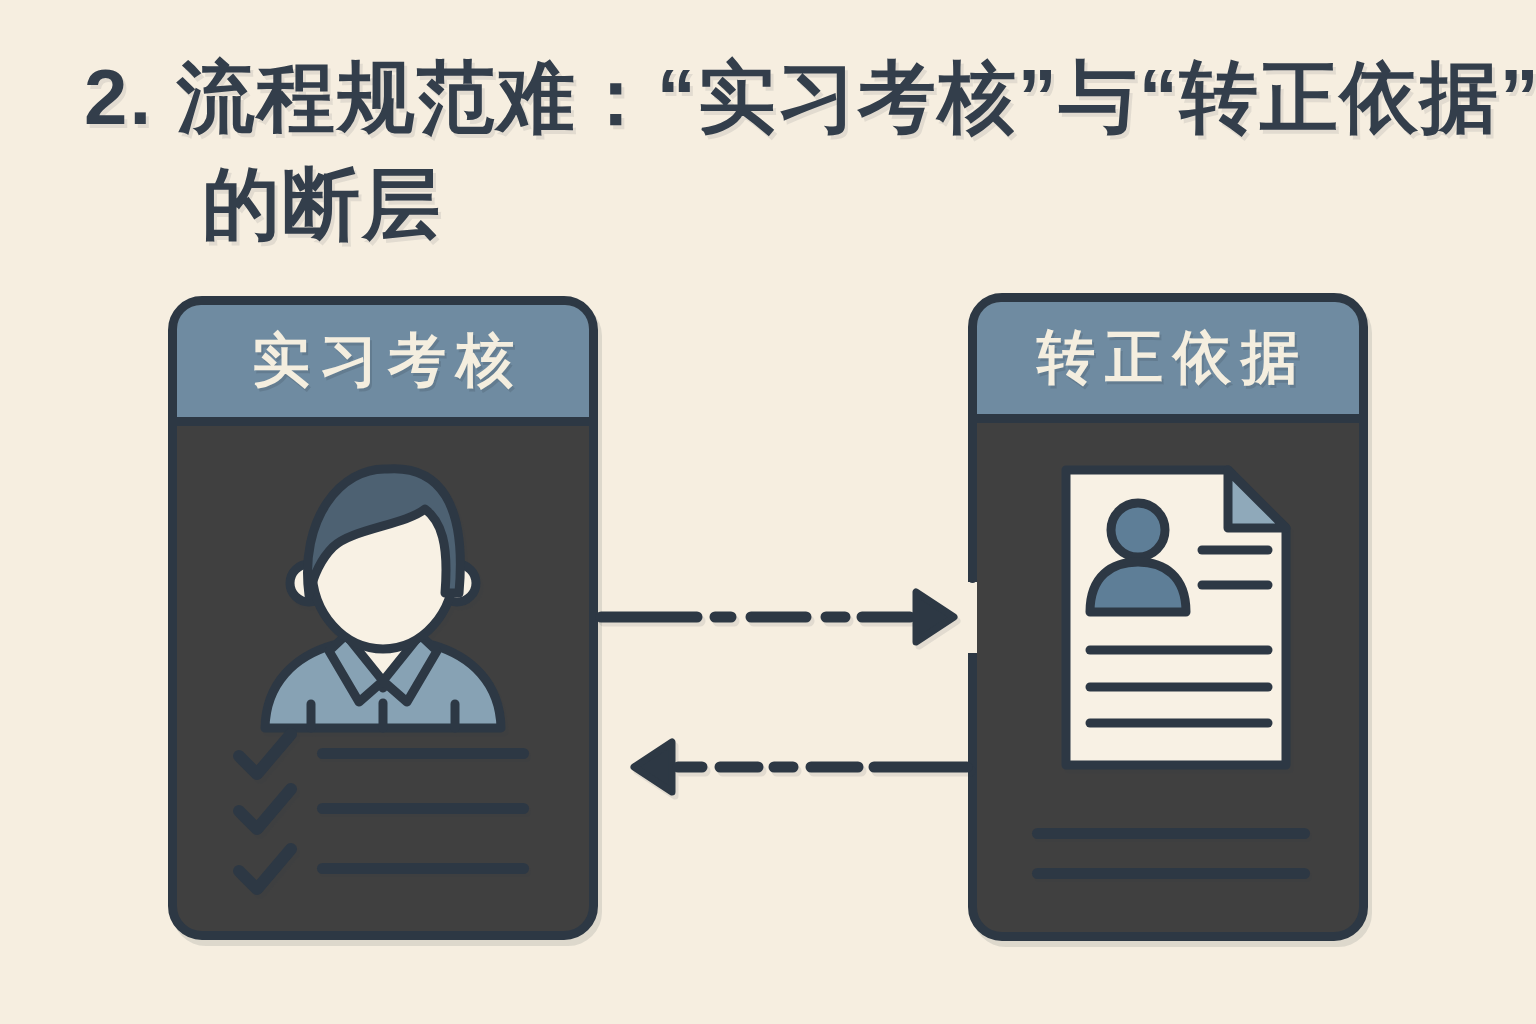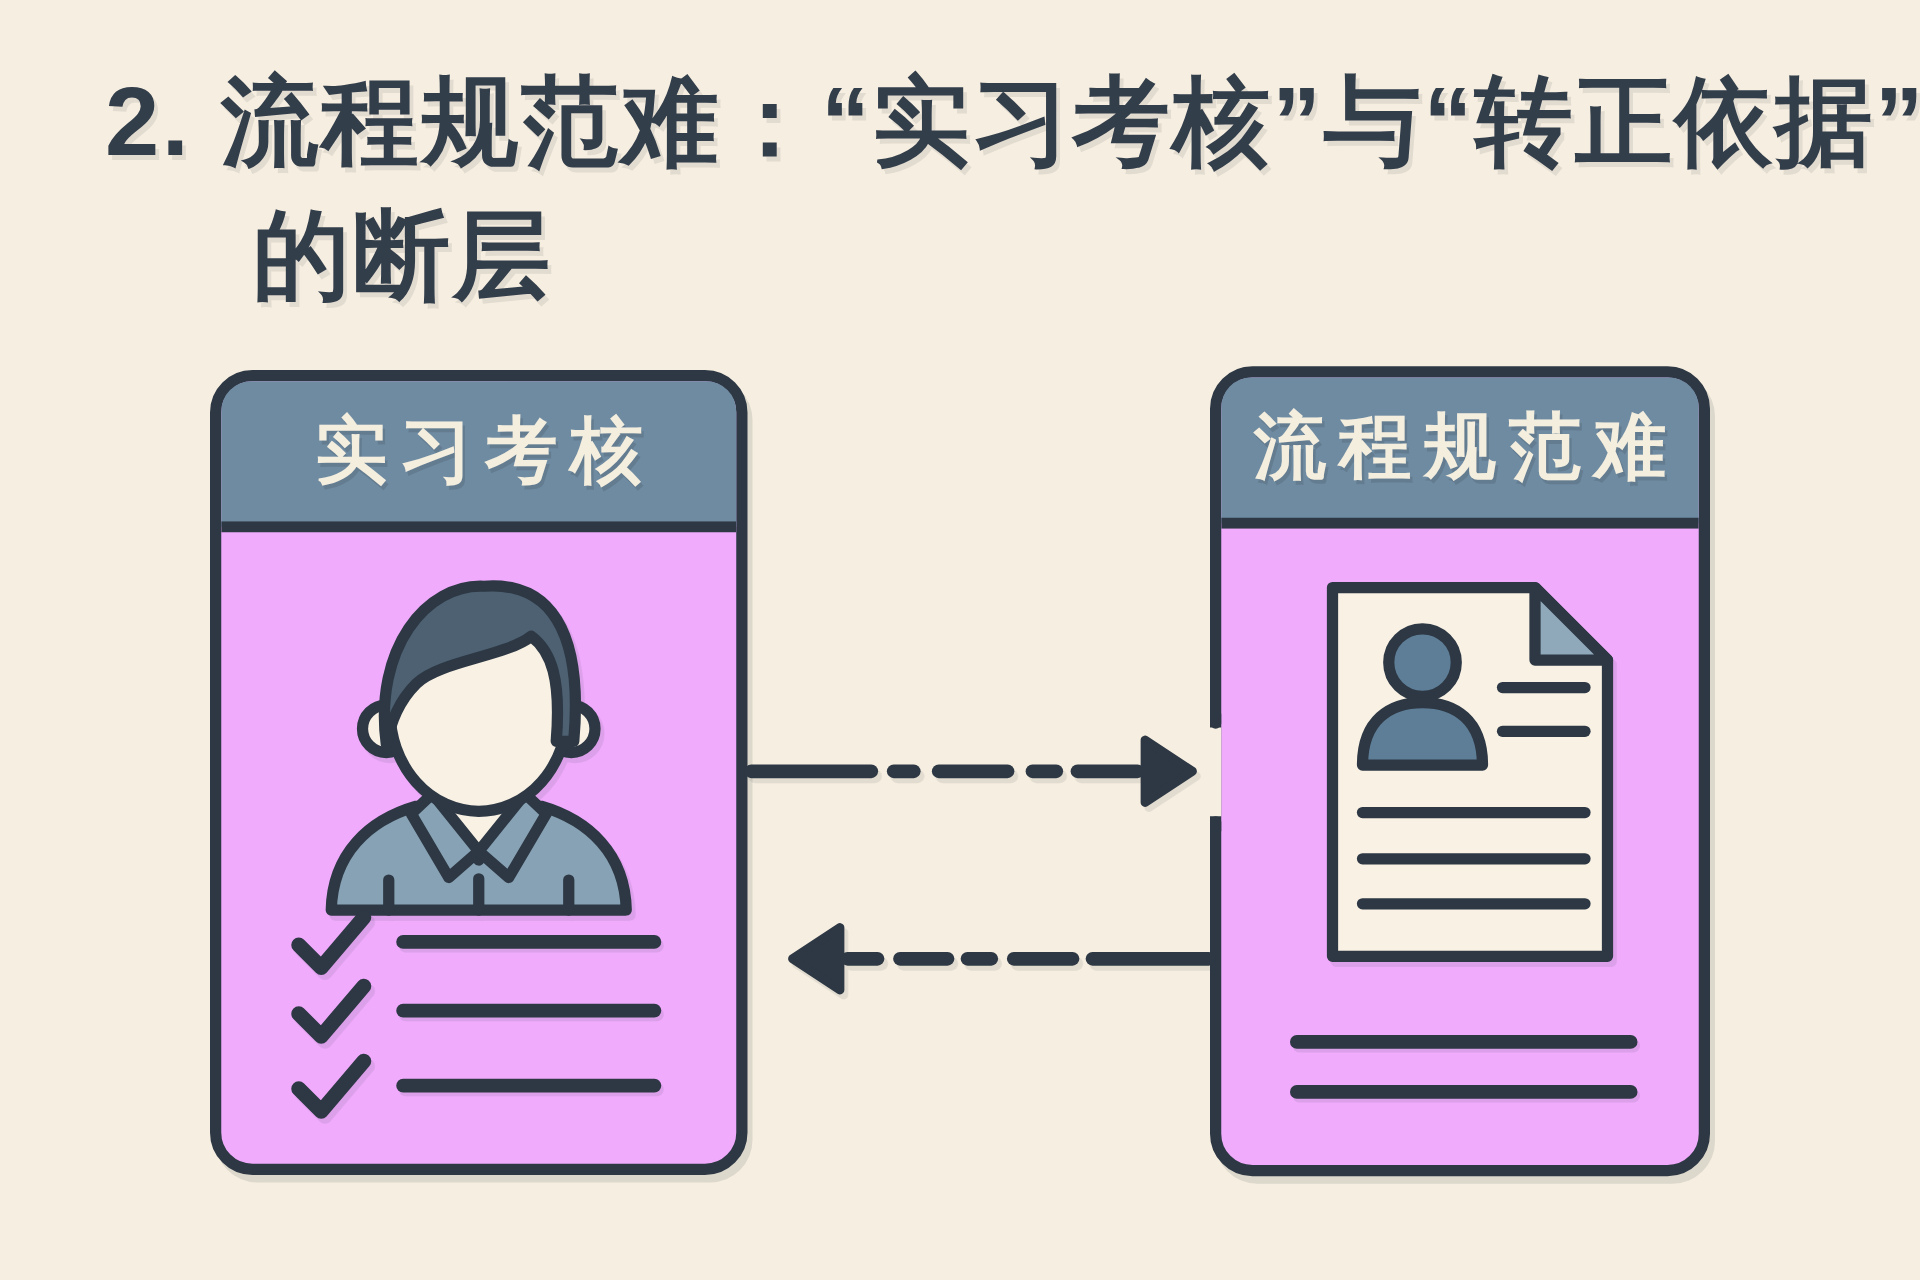--- a/index.html
+++ b/index.html
@@ -12,21 +12,21 @@
   .title {
     position: absolute; left: 84px; top: 44px;
     font-size: 78px; font-weight: 700; color: #333e4b;
     line-height: 107px; letter-spacing: 2px; white-space: nowrap;
     text-shadow: 3px 4px 0 rgba(45,56,68,0.10);
   }
   .title .line2 { padding-left: 118px; }
 
   .card {
     position: absolute;
-    background: #f0abfc;
+    background: #404040;
     border: 9px solid #2d3844;
     border-radius: 34px;
     box-shadow: 4px 6px 0 rgba(45,56,68,0.12);
   }
   .card-left  { left: 168px; top: 296px; width: 412px; height: 626px; }
   .card-right { left: 968px; top: 293px; width: 382px; height: 630px; }
 
   .card-header {
     position: absolute; left: 0; top: 0; right: 0;
     height: 112px;
@@ -109,21 +109,21 @@
       <div class="check-row" style="top: 536px;">
         <svg class="check-mark" width="64" height="56" viewBox="0 0 64 56">
           <polyline points="6,30 24,48 58,8" fill="none" stroke="#2d3844" stroke-width="12" stroke-linecap="round" stroke-linejoin="round"></polyline>
         </svg>
         <div class="rule-line"></div>
       </div>
     </div>
 </div>
 
 <div class="card card-right">
-  <div class="card-header">流程规范难</div>
+  <div class="card-header">转正依据</div>
 
   <svg class="doc-svg" width="252" height="315" viewBox="0 0 252 315">
     <g stroke="#2d3844" stroke-width="9" stroke-linejoin="round" stroke-linecap="round">
       <path d="M 16 10 L 178 10 L 236 68 L 236 305 L 16 305 Z" fill="#f8f1e4"></path>
       <path d="M 178 10 L 178 68 L 236 68 Z" fill="#8fa9ba"></path>
       <circle cx="88" cy="70" r="27" fill="#5e7e97"></circle>
       <path d="M 40 152 C 40 116, 62 102, 88 102 C 114 102, 136 116, 136 152 Z" fill="#5e7e97"></path>
       <line x1="152" y1="90" x2="218" y2="90"></line>
       <line x1="152" y1="125" x2="218" y2="125"></line>
       <line x1="40" y1="190" x2="218" y2="190"></line>

